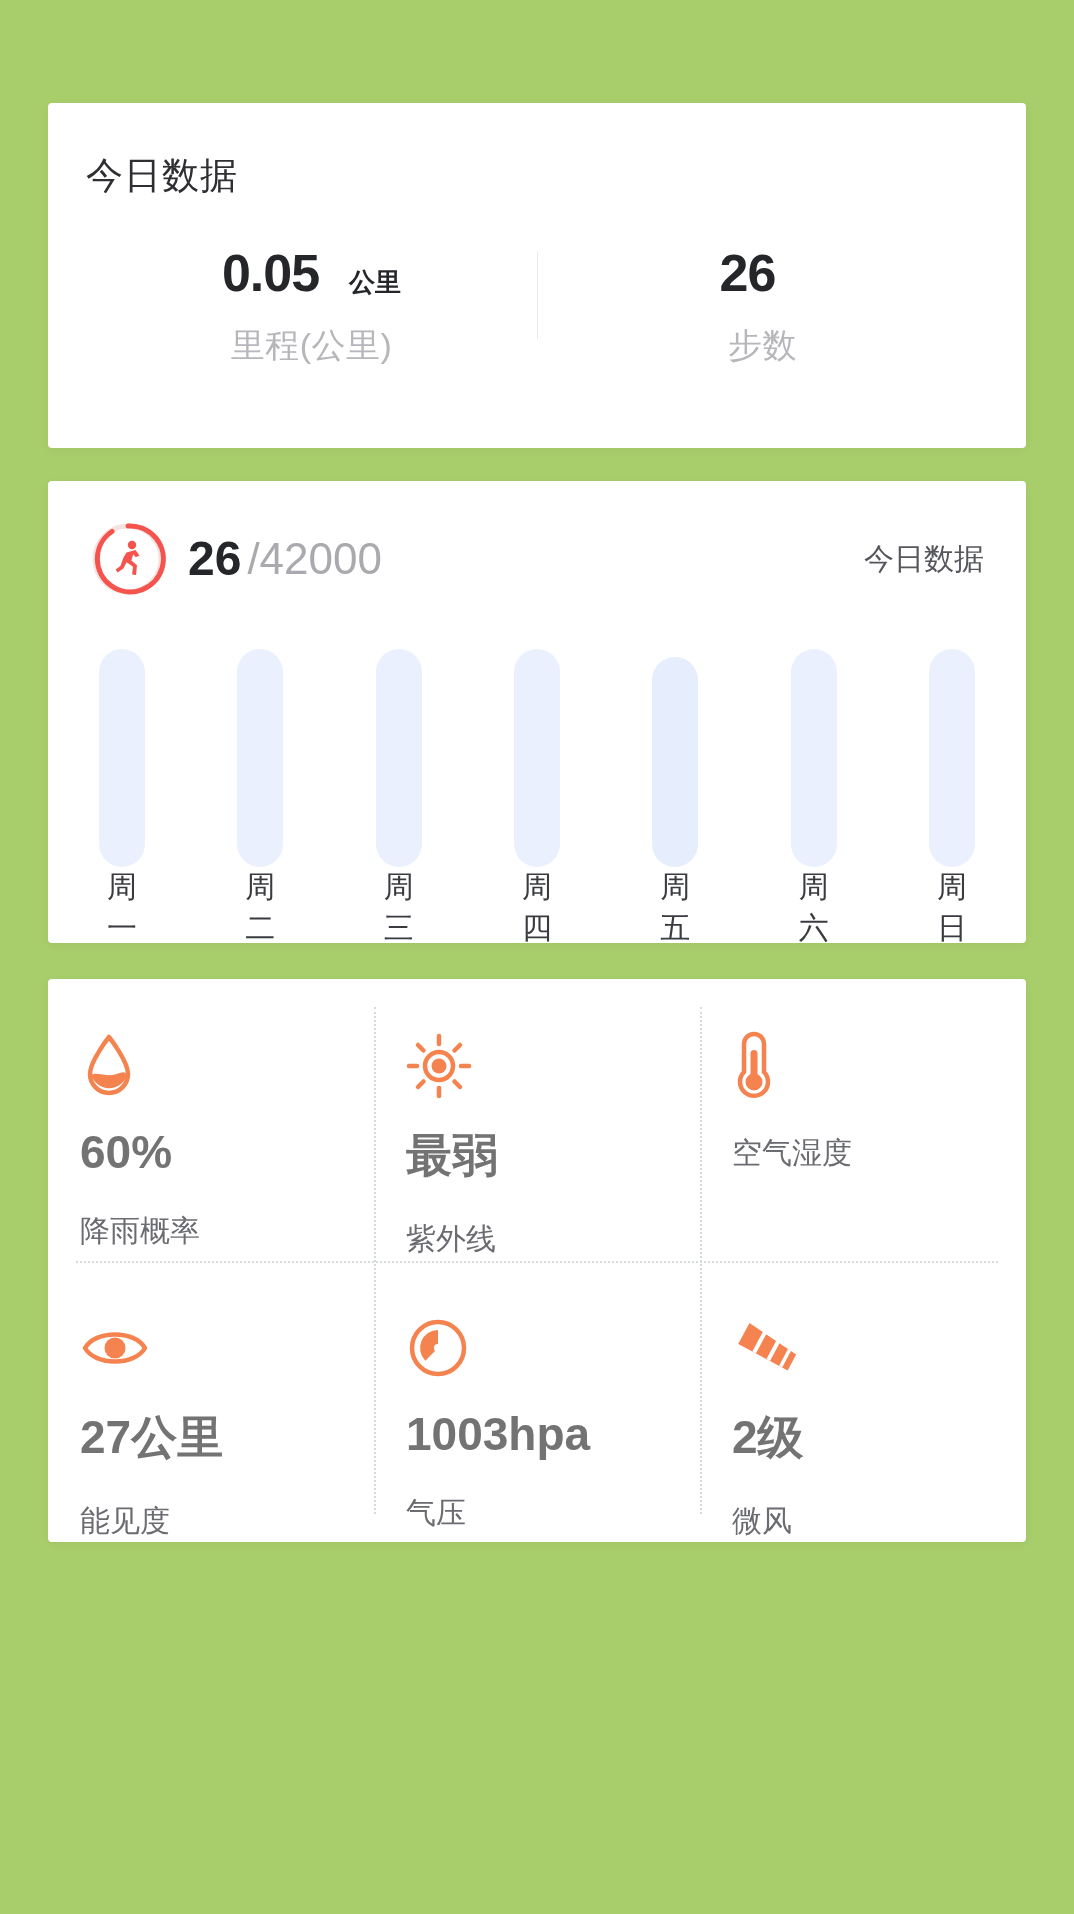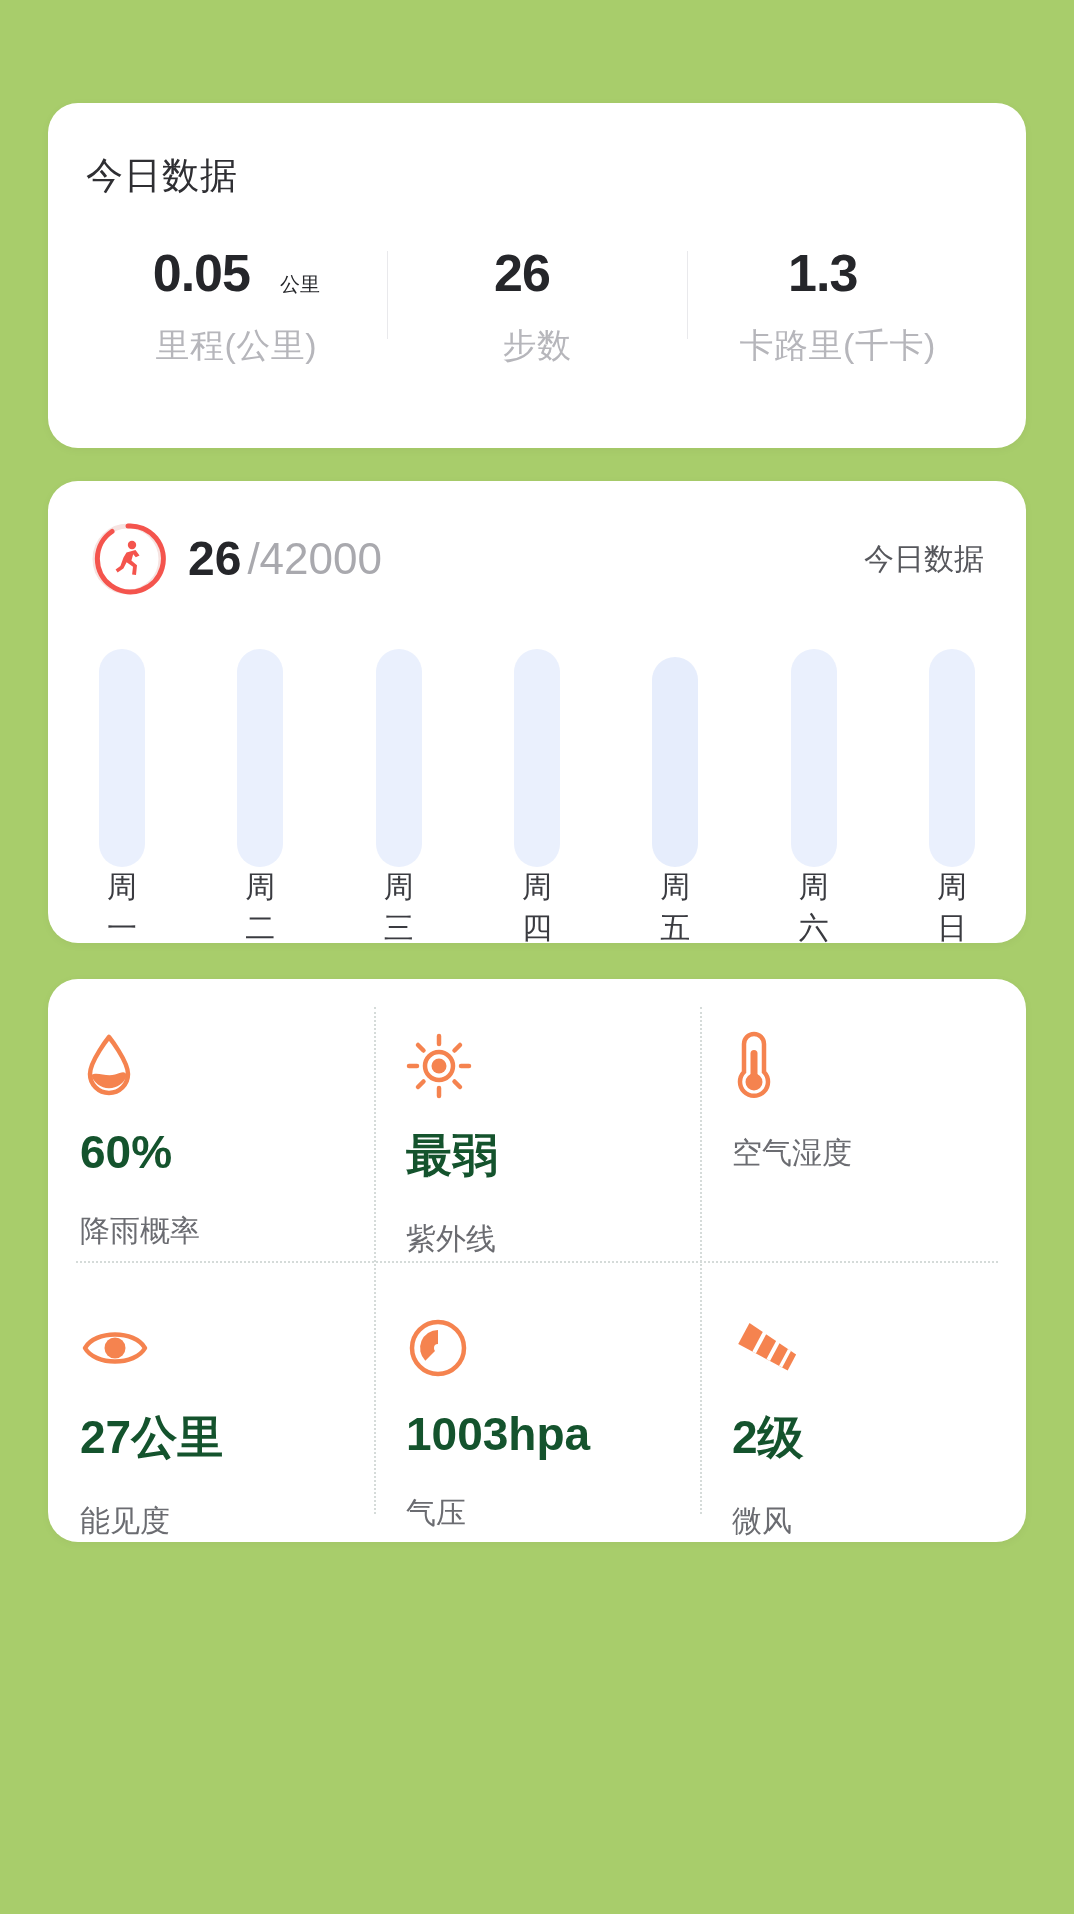--- a/index.html
+++ b/index.html
@@ -14,21 +14,21 @@
     width: 1074px;
     height: 1914px;
     background: #a8cd6b;
     padding: 0 48px;
     position: relative;
   }
 
   
   .card {
     background: #ffffff;
-    border-radius: 30px;
+    border-radius: 4px;
     box-shadow: 0 2px 10px rgba(0,0,0,0.04);
   }
 
   
   #today-card {
     margin-top: 103px;
     height: 345px;
     padding: 48px 38px 0 38px;
   }
   .card-title {
@@ -65,24 +65,24 @@
     height: 62px;
     gap: 14px;
   }
   .today-value {
     font-size: 52px;
     font-weight: bold;
     color: #25262a;
     letter-spacing: -1px;
   }
   .today-unit {
-    font-size: 20px;
+    font-size: 26px;
     color: #25262a;
     margin-left: 16px;
-    font-weight: 400;
+    font-weight: 700;
   }
   .today-label {
     margin-top: 18px;
     font-size: 34px;
     color: #b6b6bb;
     letter-spacing: 0.5px;
   }
 
   
   #steps-card {
@@ -174,21 +174,21 @@
   }
   .wicon {
     height: 70px;
     display: flex;
     align-items: center;
   }
   .wvalue {
     margin-top: 24px;
     font-size: 46px;
     font-weight: bold;
-    color: #14532d;
+    color: #737373;
     letter-spacing: 0px;
   }
   .wlabel {
     margin-top: 32px;
     font-size: 30px;
     color: #6b6c71;
   }
   
   .vdiv {
     position: absolute;
@@ -223,27 +223,20 @@
       </div>
 
       <div class="today-col">
         <div class="today-value-row">
           <span class="today-value">26</span>
           <span class="today-unit"></span>
         </div>
         <div class="today-label">步数</div>
       </div>
 
-      <div class="today-col">
-        <div class="today-value-row">
-          <span class="today-value">1.3</span>
-          <span class="today-unit"></span>
-        </div>
-        <div class="today-label">卡路里(千卡)</div>
-      </div>
 
     </div>
   </div>
 
   <div class="card" id="steps-card">
     <div class="steps-head">
 
       <div class="ring">
         <svg width="76" height="76" viewBox="0 0 76 76">
           <circle cx="38" cy="38" r="33" fill="none" stroke="#f6e3e1" stroke-width="5"></circle>

